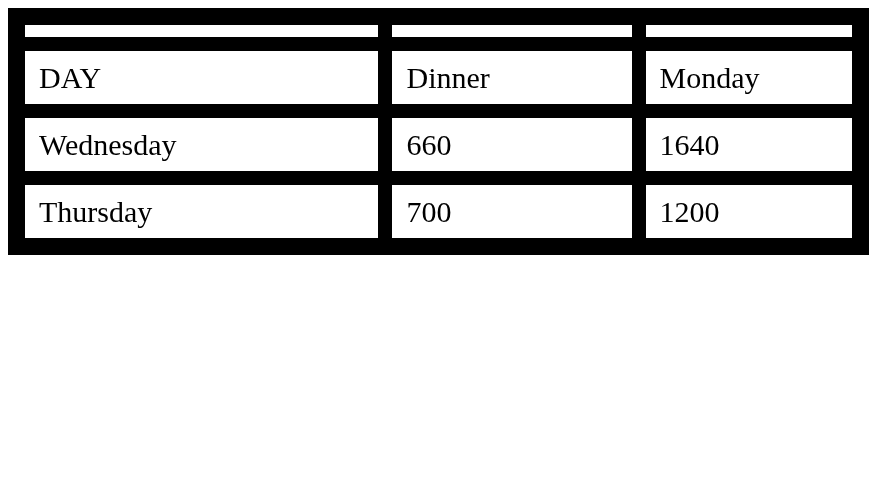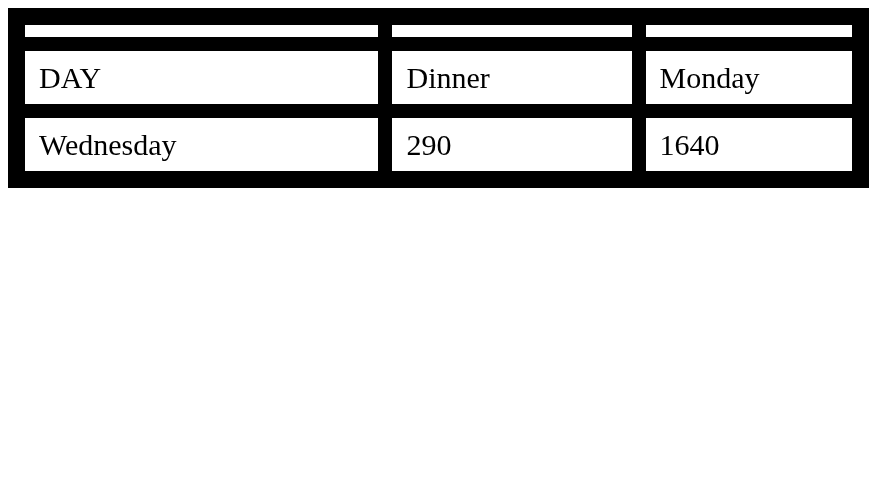--- a/index.html
+++ b/index.html
@@ -65,21 +65,26 @@
       <td class="col-lunch"></td>
       <td class="col-dinner"></td>
     </tr>
     <tr>
       <td class="col-day">DAY</td>
       <td class="col-lunch">Dinner</td>
       <td class="col-dinner">Monday</td>
     </tr>
     <tr>
       <td class="col-day">Wednesday</td>
-      <td class="col-lunch">290</td>
+      <td class="col-lunch">660</td>
       <td class="col-dinner">1640</td>
+    </tr>
+    <tr>
+      <td class="col-day">Thursday</td>
+      <td class="col-lunch">700</td>
+      <td class="col-dinner">1200</td>
     </tr>
   </tbody>
     </table>
 </div>
 
 
 
 
 </body></html>

